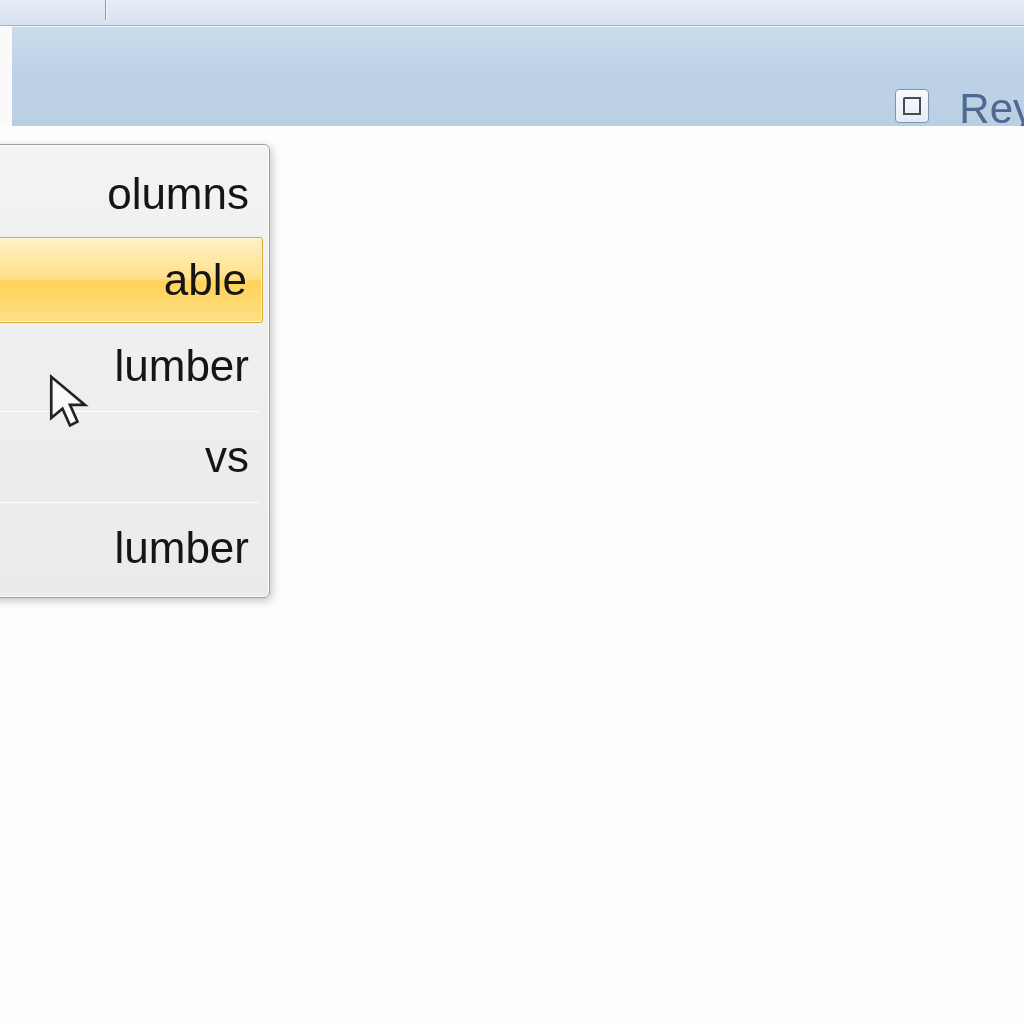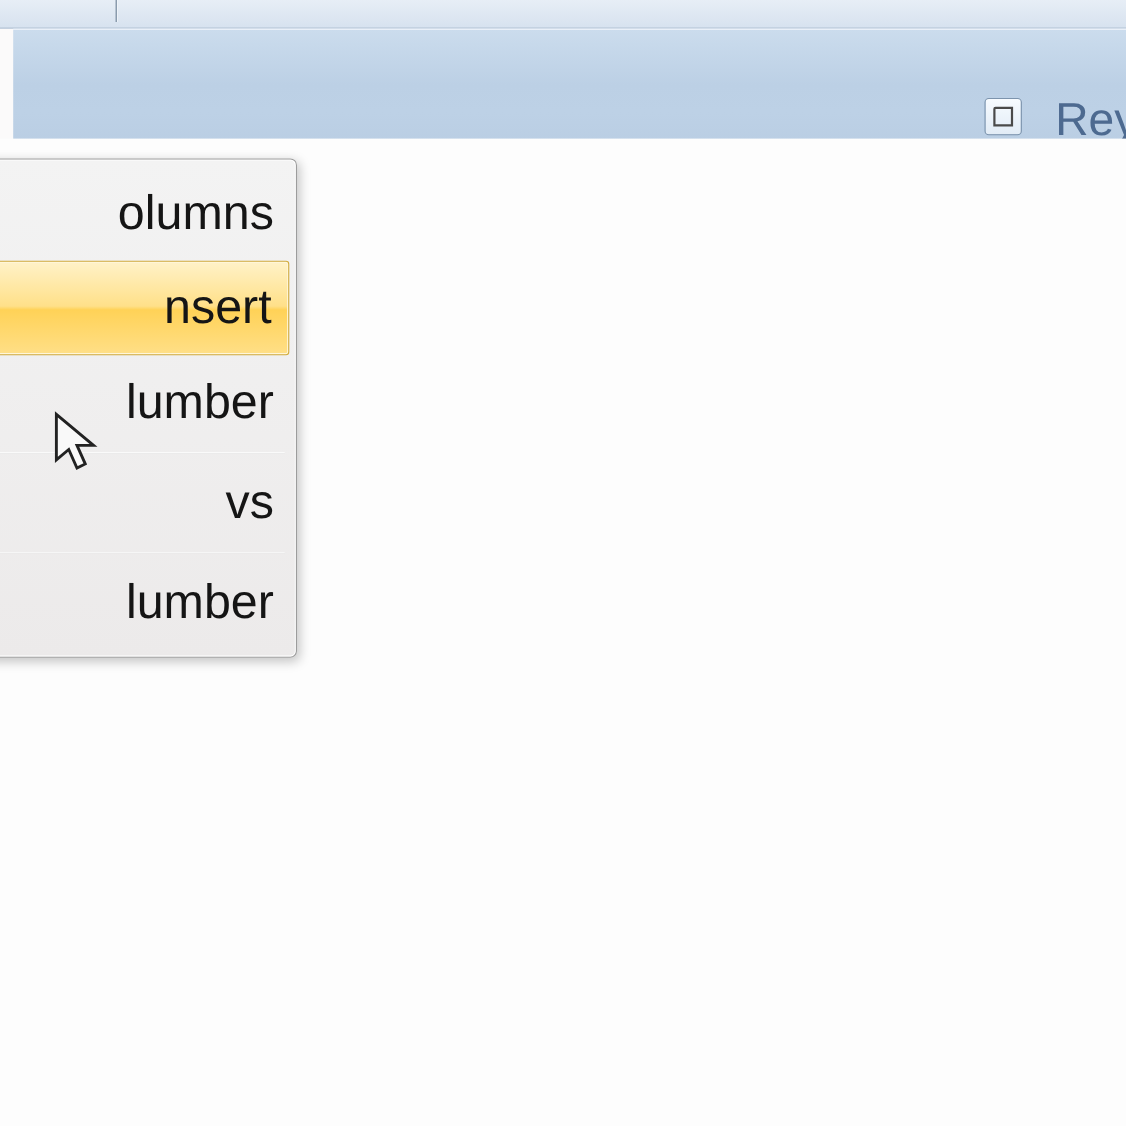--- a/index.html
+++ b/index.html
@@ -120,21 +120,21 @@
   <div class="rt-label">Rey</div>
 </div>
 
 <div class="doc-area"></div>
 
 <div class="dropdown">
   <div class="menu-item">
     <span>olumns</span>
   </div>
   <div class="menu-item highlight">
-    <span>nsert</span>
+    <span>able</span>
   </div>
   <div class="menu-item">
     <span>lumber</span>
   </div>
   <div class="menu-sep"></div>
   <div class="menu-item">
     <span>vs</span>
   </div>
   <div class="menu-sep"></div>
   <div class="menu-item">

